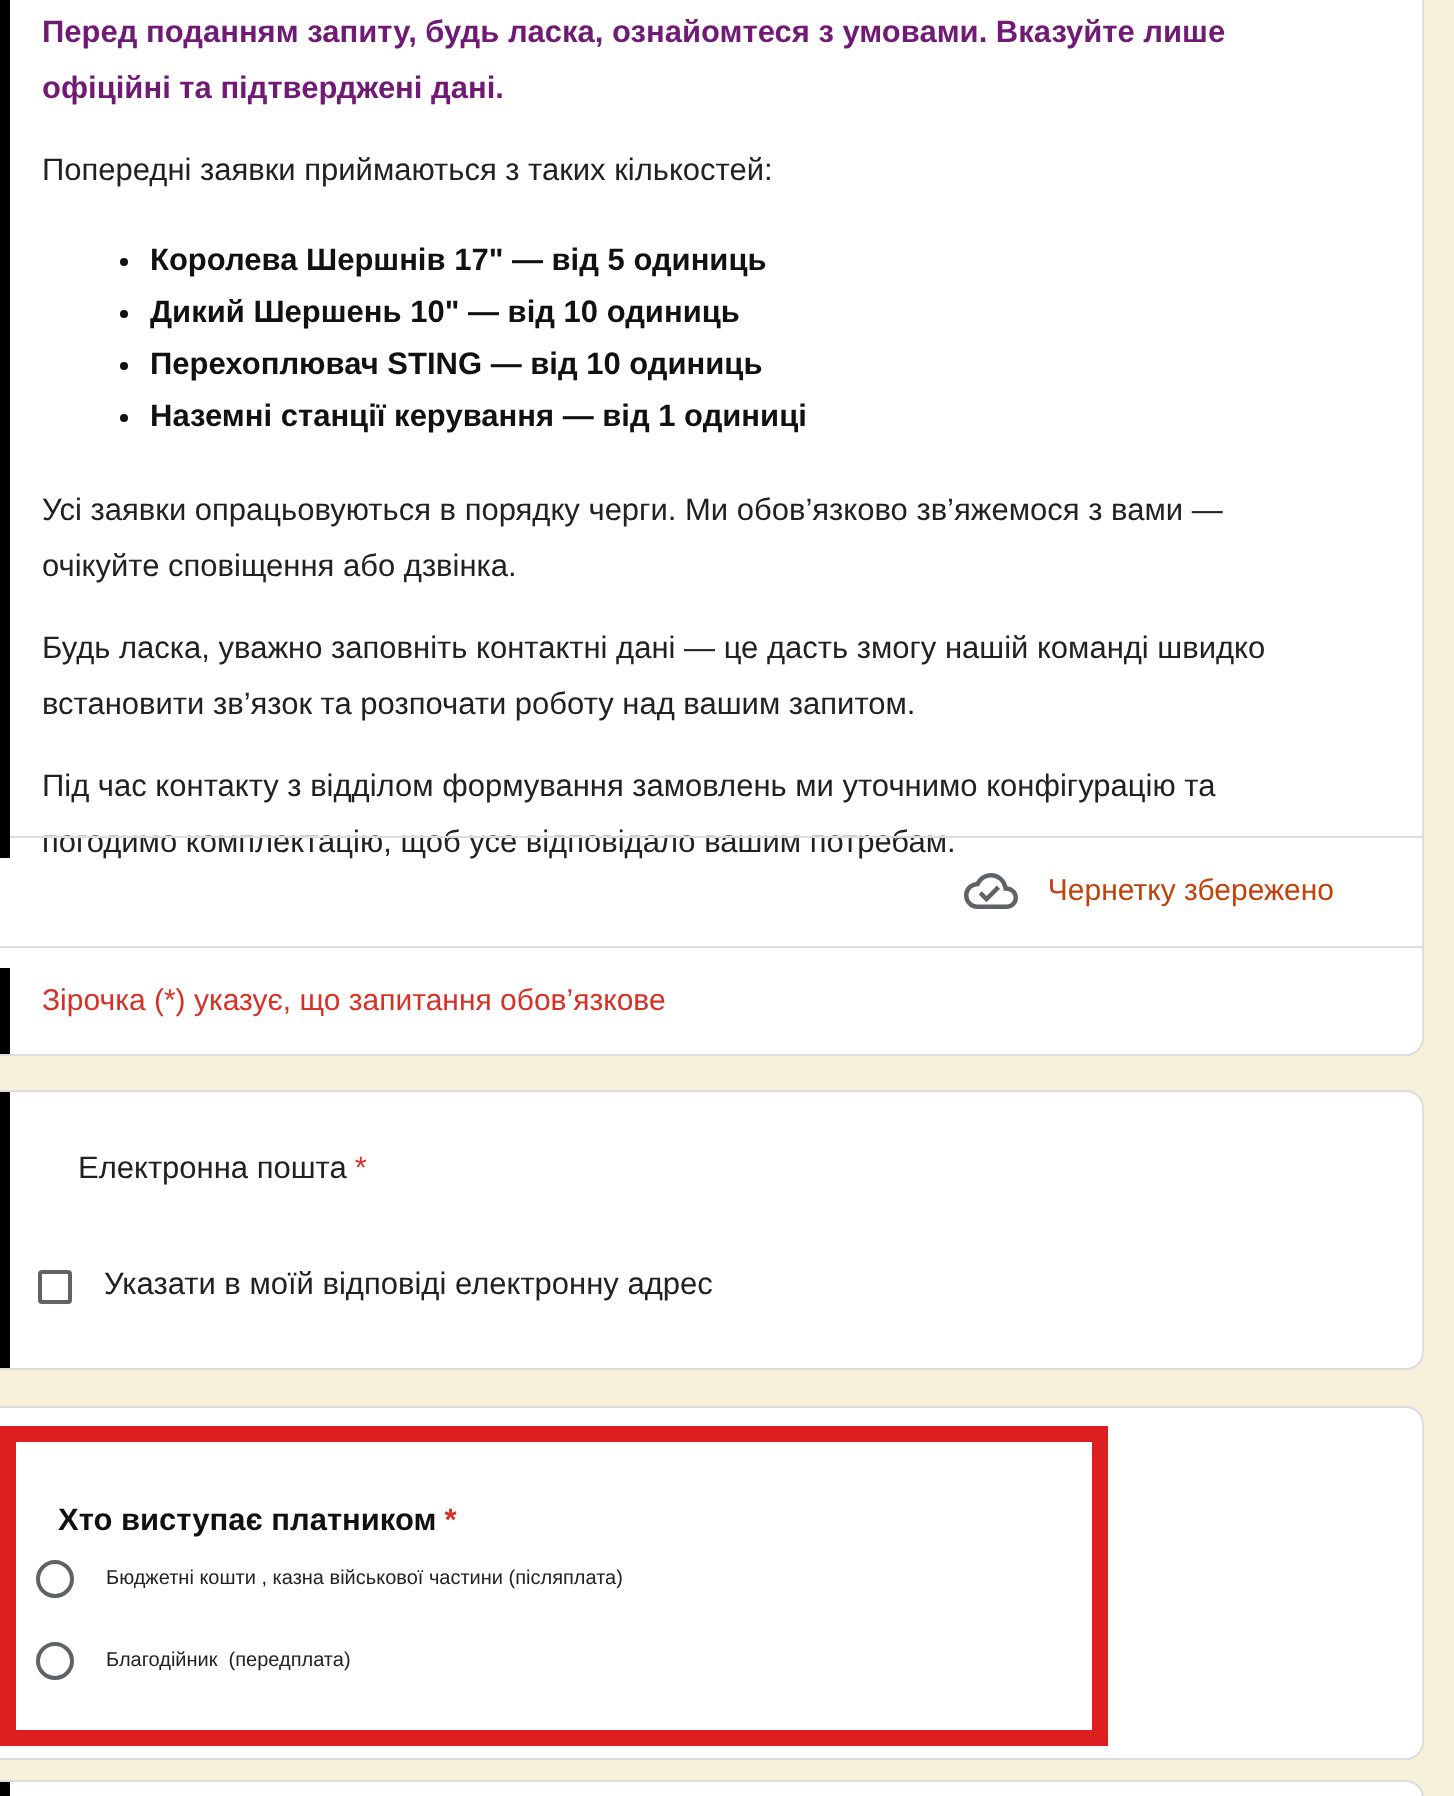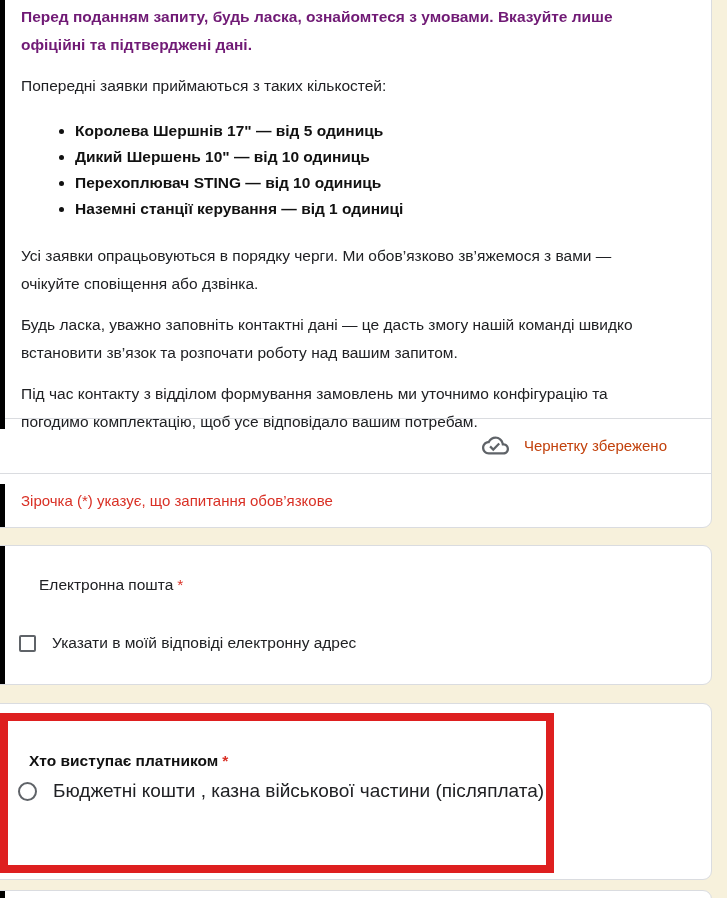--- a/index.html
+++ b/index.html
@@ -52,21 +52,21 @@
   }
 
   
   #payer-card { top:703px; height:177px; }
   #payer-card .q-title { position:absolute; top:48px; left:38px; font-weight:700; color:#111; }
   .radio-row { position:absolute; left:27px; display:flex; align-items:center; gap:16px; }
   .radio {
     width:19px; height:19px; border:2px solid #5f6368; border-radius:50%; background:#fff;
     flex:none;
   }
-  .radio-label { font-size:19px; white-space:pre-wrap; }
+  .radio-label { font-size:10px; white-space:pre-wrap; }
 
   
   #annotation-rect {
     position:absolute; left:0; top:713px; width:554px; height:160px;
     border:8px solid #de1f1f; z-index:40; pointer-events:none;
   }
 
   
   #next-card { top:890px; height:40px; }
 </style>
@@ -113,20 +113,24 @@
 </section>
 
 <section class="card" id="payer-card">
   <div class="q-title">
     <span>Хто виступає платником</span><span class="req">*</span>
   </div>
   <div class="radio-row" style="top:76px">
     <span class="radio"></span>
     <span class="radio-label">Бюджетні кошти , казна військової частини (післяплата)</span>
   </div>
+  <div class="radio-row" style="top:117px">
+    <span class="radio"></span>
+    <span class="radio-label">Благодійник  (передплата)</span>
+  </div>
 </section>
 
 <div id="annotation-rect"></div>
 
 <section class="card" id="next-card"></section>
 
 <div class="edge-strip" style="top:0; height:429px"></div>
 <div class="edge-strip" style="top:484px; height:43px"></div>
 <div class="edge-strip" style="top:546px; height:138px"></div>
 <div class="edge-strip" style="top:891px; height:7px"></div>

